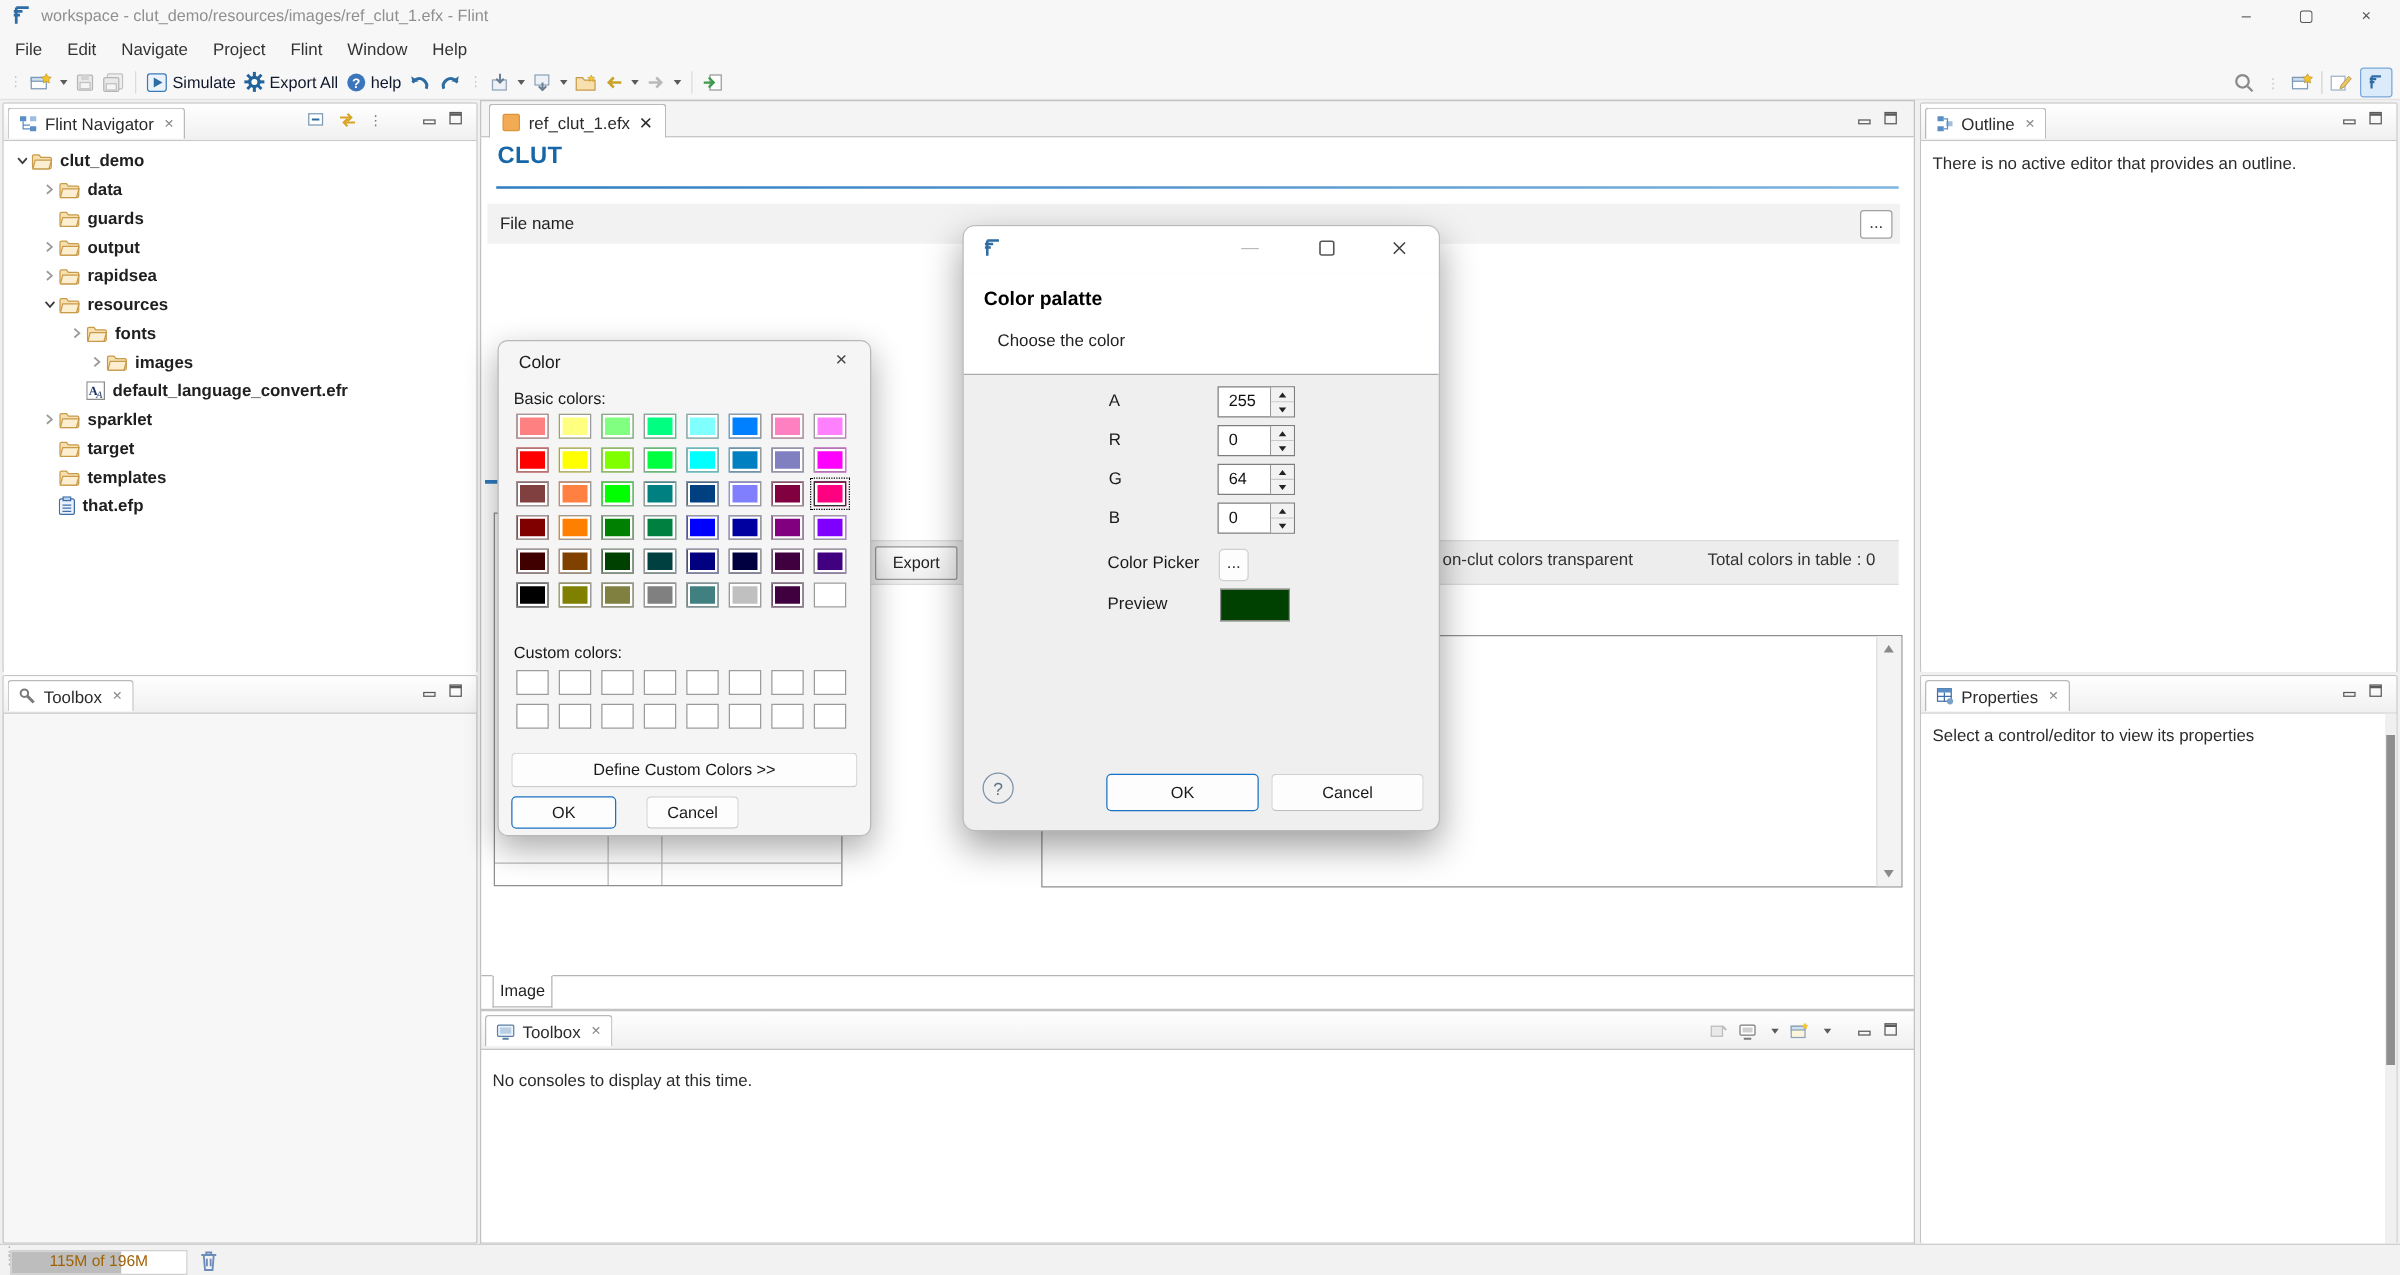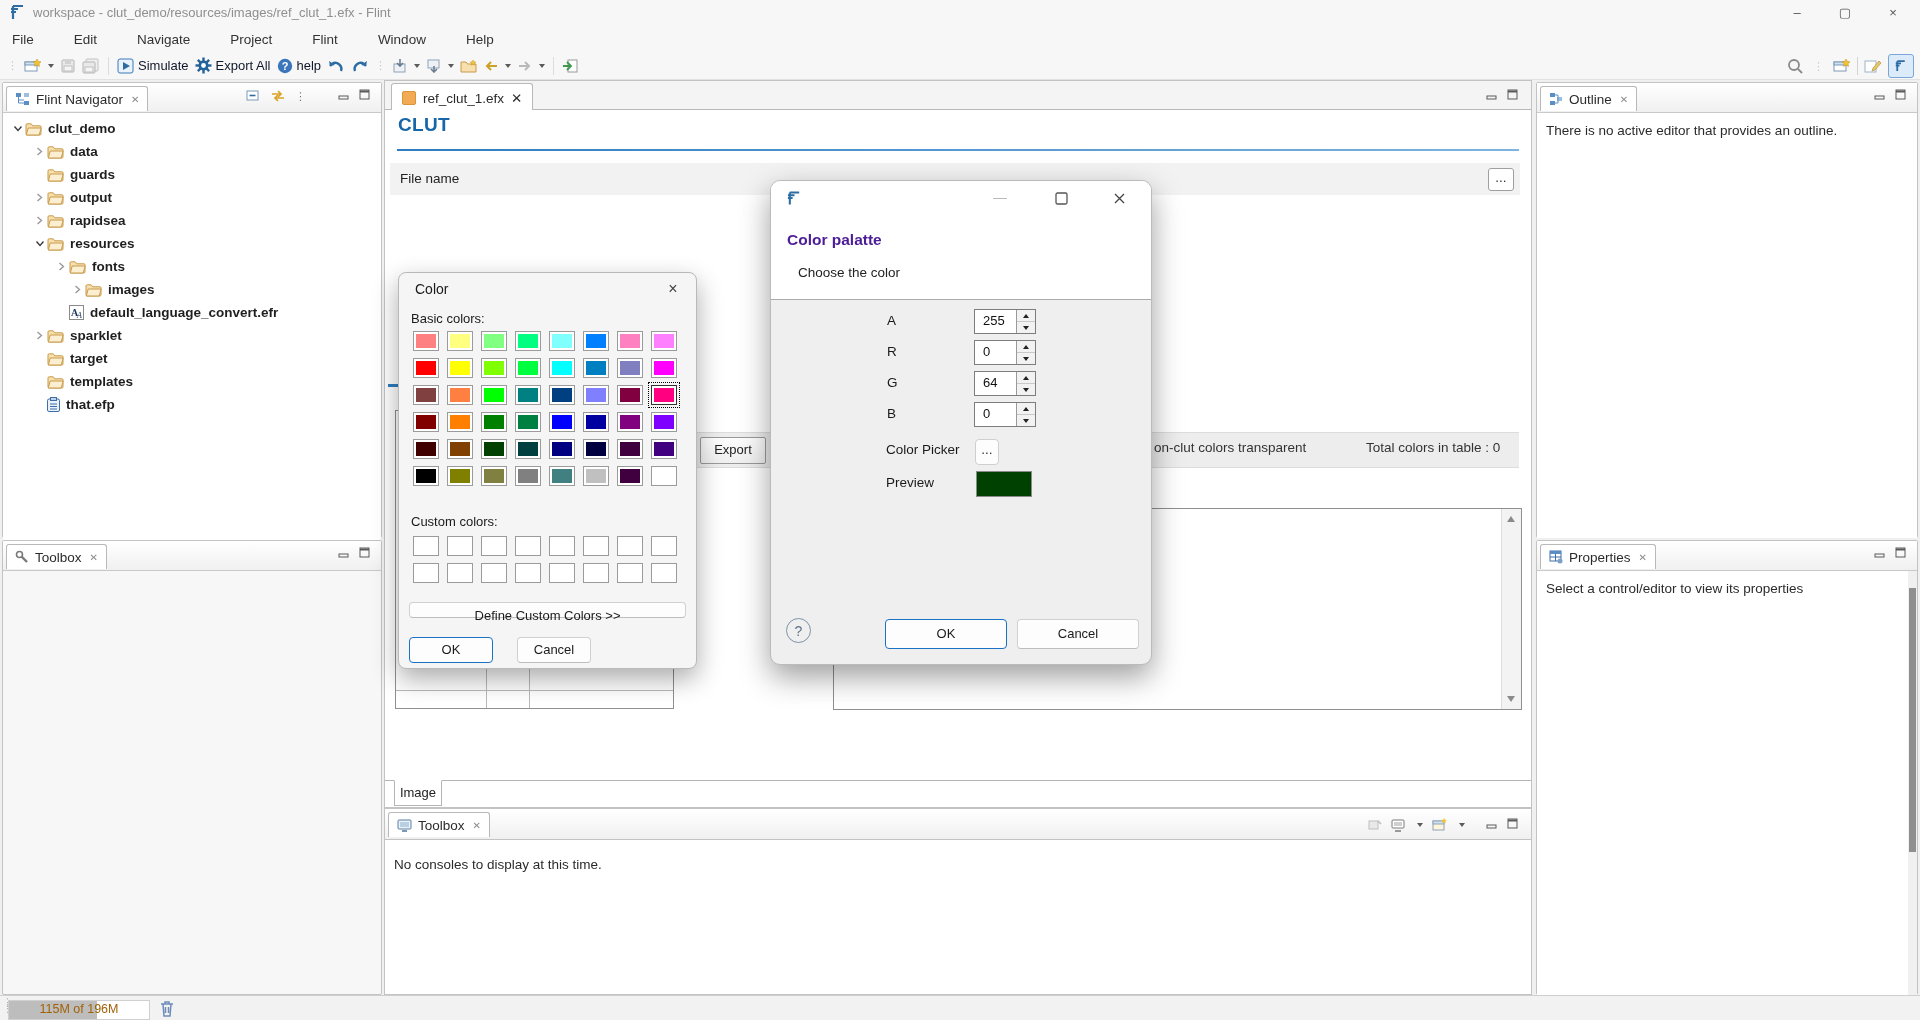--- a/index.html
+++ b/index.html
@@ -6,21 +6,21 @@
   #app{position:relative;width:1920px;height:1020px;background:#f0f0f0;
        font-family:"Liberation Sans",sans-serif;font-size:13.5px;color:#2b2b2b;
        overflow:hidden;user-select:none;}
   .abs{position:absolute;}
 
   
   .titlebar{left:0;top:0;width:1920px;height:26px;background:#f7f7f7;}
   .titlebar .apptitle{position:absolute;left:33px;top:5px;color:#8f8f8f;font-size:13px;}
   .flint-logo{position:absolute;left:10px;top:4px;width:16px;height:17px;}
   .winbtn{position:absolute;top:0;width:46px;height:26px;text-align:center;line-height:26px;color:#555;font-size:13px;}
-  .menubar{left:0;top:26px;width:1920px;height:26px;background:#f7f7f7;display:flex;align-items:center;padding-left:12px;box-sizing:border-box;gap:40px;}
+  .menubar{left:0;top:26px;width:1920px;height:26px;background:#f7f7f7;display:flex;align-items:center;padding-left:12px;box-sizing:border-box;gap:20px;}
   .menubar span{color:#333;}
   .toolbar{left:0;top:52px;width:1920px;height:28px;background:#f7f7f7;border-bottom:1px solid #e2e2e2;display:flex;align-items:center;padding-left:4px;box-sizing:border-box;}
   .tbgrip{color:#c6c6c6;font-size:11px;margin:0 3px;}
   .tbsep{width:1px;height:18px;background:#dcdcdc;margin:0 5px;}
   .tbtn{display:flex;align-items:center;gap:4px;padding:2px 3px;border-radius:3px;}
   .tbtn .lbl{font-size:13px;color:#0f172a;}
   .dd{width:0;height:0;border-left:3.5px solid transparent;border-right:3.5px solid transparent;border-top:4px solid #5a5a5a;margin-left:2px;}
   .tb-right{position:absolute;right:6px;top:52px;height:28px;display:flex;align-items:center;gap:6px;}
   .persp{display:flex;align-items:center;justify-content:center;width:24px;height:22px;background:#dcebf9;border:1px solid #7aa7d9;border-radius:3px;}
 
@@ -86,21 +86,21 @@
   .cgrid{position:absolute;left:14px;display:grid;grid-template-columns:repeat(8,26px);grid-auto-rows:20px;column-gap:8px;row-gap:7px;}
   .swatch{width:26px;height:20px;border:1px solid #9b9b9b;box-shadow:inset 0 0 0 2px #fff;box-sizing:border-box;}
   .swatch.sel{outline:1px dotted #000;outline-offset:2px;border-color:#333;}
   .winbtn2{position:absolute;background:#fdfdfd;border:1px solid #d0d0d0;border-bottom-color:#bdbdbd;border-radius:4px;text-align:center;font-size:13px;color:#1a1a1a;box-sizing:border-box;}
   .winbtn2.accent{border:1.5px solid #1a72c4;}
 
   .dlg-pal{position:absolute;left:770px;top:180px;width:380px;height:483px;background:#efefef;border:1px solid #bbb;border-radius:10px;box-shadow:0 12px 30px rgba(0,0,0,.38);overflow:hidden;}
   .dlg-pal .tbar{position:absolute;left:0;top:0;width:100%;height:38px;background:#fff;}
   .dlg-pal .whitehdr{position:absolute;left:0;top:38px;width:100%;height:80px;background:#fff;border-bottom:1px solid #ababab;}
   .swoosh{position:absolute;right:0;top:29px;width:80px;height:51px;border-top-left-radius:100%;background:linear-gradient(135deg,#e9f0fb,#cfe0f4);}
-  .dlg-pal .dtitle{position:absolute;left:16px;top:12px;font-size:15.5px;font-weight:bold;color:#4c1d95;}
+  .dlg-pal .dtitle{position:absolute;left:16px;top:12px;font-size:15.5px;font-weight:bold;color:#000000;}
   .dlg-pal .dsub{position:absolute;left:27px;top:46px;font-size:13.5px;color:#222;}
   .palrow{position:absolute;left:0;height:26px;width:100%;}
   .palrow .plab{position:absolute;left:116px;top:4px;color:#1a1a1a;}
   .spin{position:absolute;left:203px;top:0;width:62px;height:25px;background:#fff;border:1px solid #7d7d7d;box-sizing:border-box;}
   .spin .val{position:absolute;left:8px;top:3px;font-size:13px;color:#111;}
   .spin .btns{position:absolute;right:0;top:0;width:18px;height:100%;border-left:1px solid #9a9a9a;display:flex;flex-direction:column;}
   .spin .sb{flex:1;background:#f2f2f2;display:flex;align-items:center;justify-content:center;}
   .spin .sb:first-child{border-bottom:1px solid #c9c9c9;}
   .triu{width:0;height:0;border-left:3.5px solid transparent;border-right:3.5px solid transparent;border-bottom:4.5px solid #222;}
   .trid{width:0;height:0;border-left:3.5px solid transparent;border-right:3.5px solid transparent;border-top:4.5px solid #222;}
@@ -712,21 +712,21 @@
         <div class="swatch" style="background: rgb(255, 255, 255);"></div>
         <div class="swatch" style="background: rgb(255, 255, 255);"></div>
         <div class="swatch" style="background: rgb(255, 255, 255);"></div>
         <div class="swatch" style="background: rgb(255, 255, 255);"></div>
         <div class="swatch" style="background: rgb(255, 255, 255);"></div>
         <div class="swatch" style="background: rgb(255, 255, 255);"></div>
         <div class="swatch" style="background: rgb(255, 255, 255);"></div>
         <div class="swatch" style="background: rgb(255, 255, 255);"></div>
         <div class="swatch" style="background: rgb(255, 255, 255);"></div>
       </div>
-    <div class="winbtn2" style="left:10px;top:329px;width:277px;height:16px;line-height:26px;">Define Custom Colors &gt;&gt;</div>
+    <div class="winbtn2" style="left:10px;top:329px;width:277px;height:28px;line-height:26px;">Define Custom Colors &gt;&gt;</div>
     <div class="winbtn2 accent" style="left:10px;top:364px;width:84px;height:26px;line-height:23px;">OK</div>
     <div class="winbtn2" style="left:118px;top:364px;width:74px;height:26px;line-height:24px;">Cancel</div>
   </div>
 
   <div class="dlg-pal">
     <div class="tbar">
       <svg style="position:absolute;left:16px;top:9px;" width="15" height="17" viewBox="0 0 16 17">
           <path d="M3 2 h10 M3 2 v13 M1 5 h7 M1 8 h5" stroke="#2e6da4" stroke-width="2.2" fill="none"></path>
         </svg>
       <span style="position:absolute;left:222px;top:8px;color:#b9b9b9;font-size:14px;">—</span>

